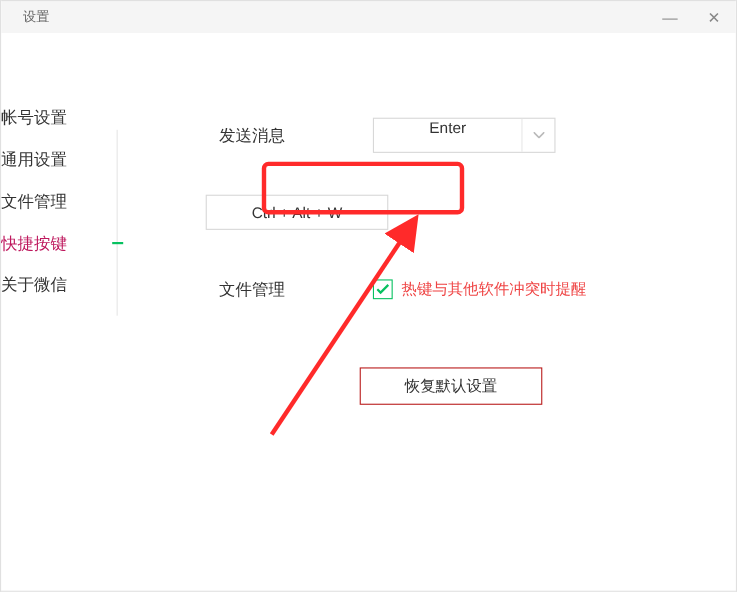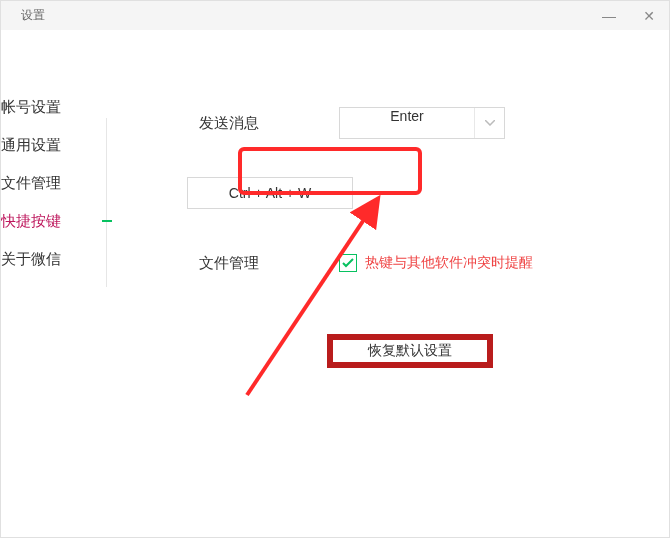--- a/index.html
+++ b/index.html
@@ -152,21 +152,21 @@
     margin-right: 8px;
   }
   .checkbox svg { width: 12px; height: 10px; }
   .checkbox-label {
     font-size: 14px;
     color: #ef4444;
   }
   .restore-btn {
     width: 166px;
     height: 34px;
-    border: 6px solid #b91c1c;
+    border: 1px solid #b91c1c;
     display: flex;
     align-items: center;
     justify-content: center;
     font-size: 14px;
     color: #333;
     cursor: pointer;
     margin-left: 140px;
     margin-top: 36px;
   }
   .annotation-arrow {

